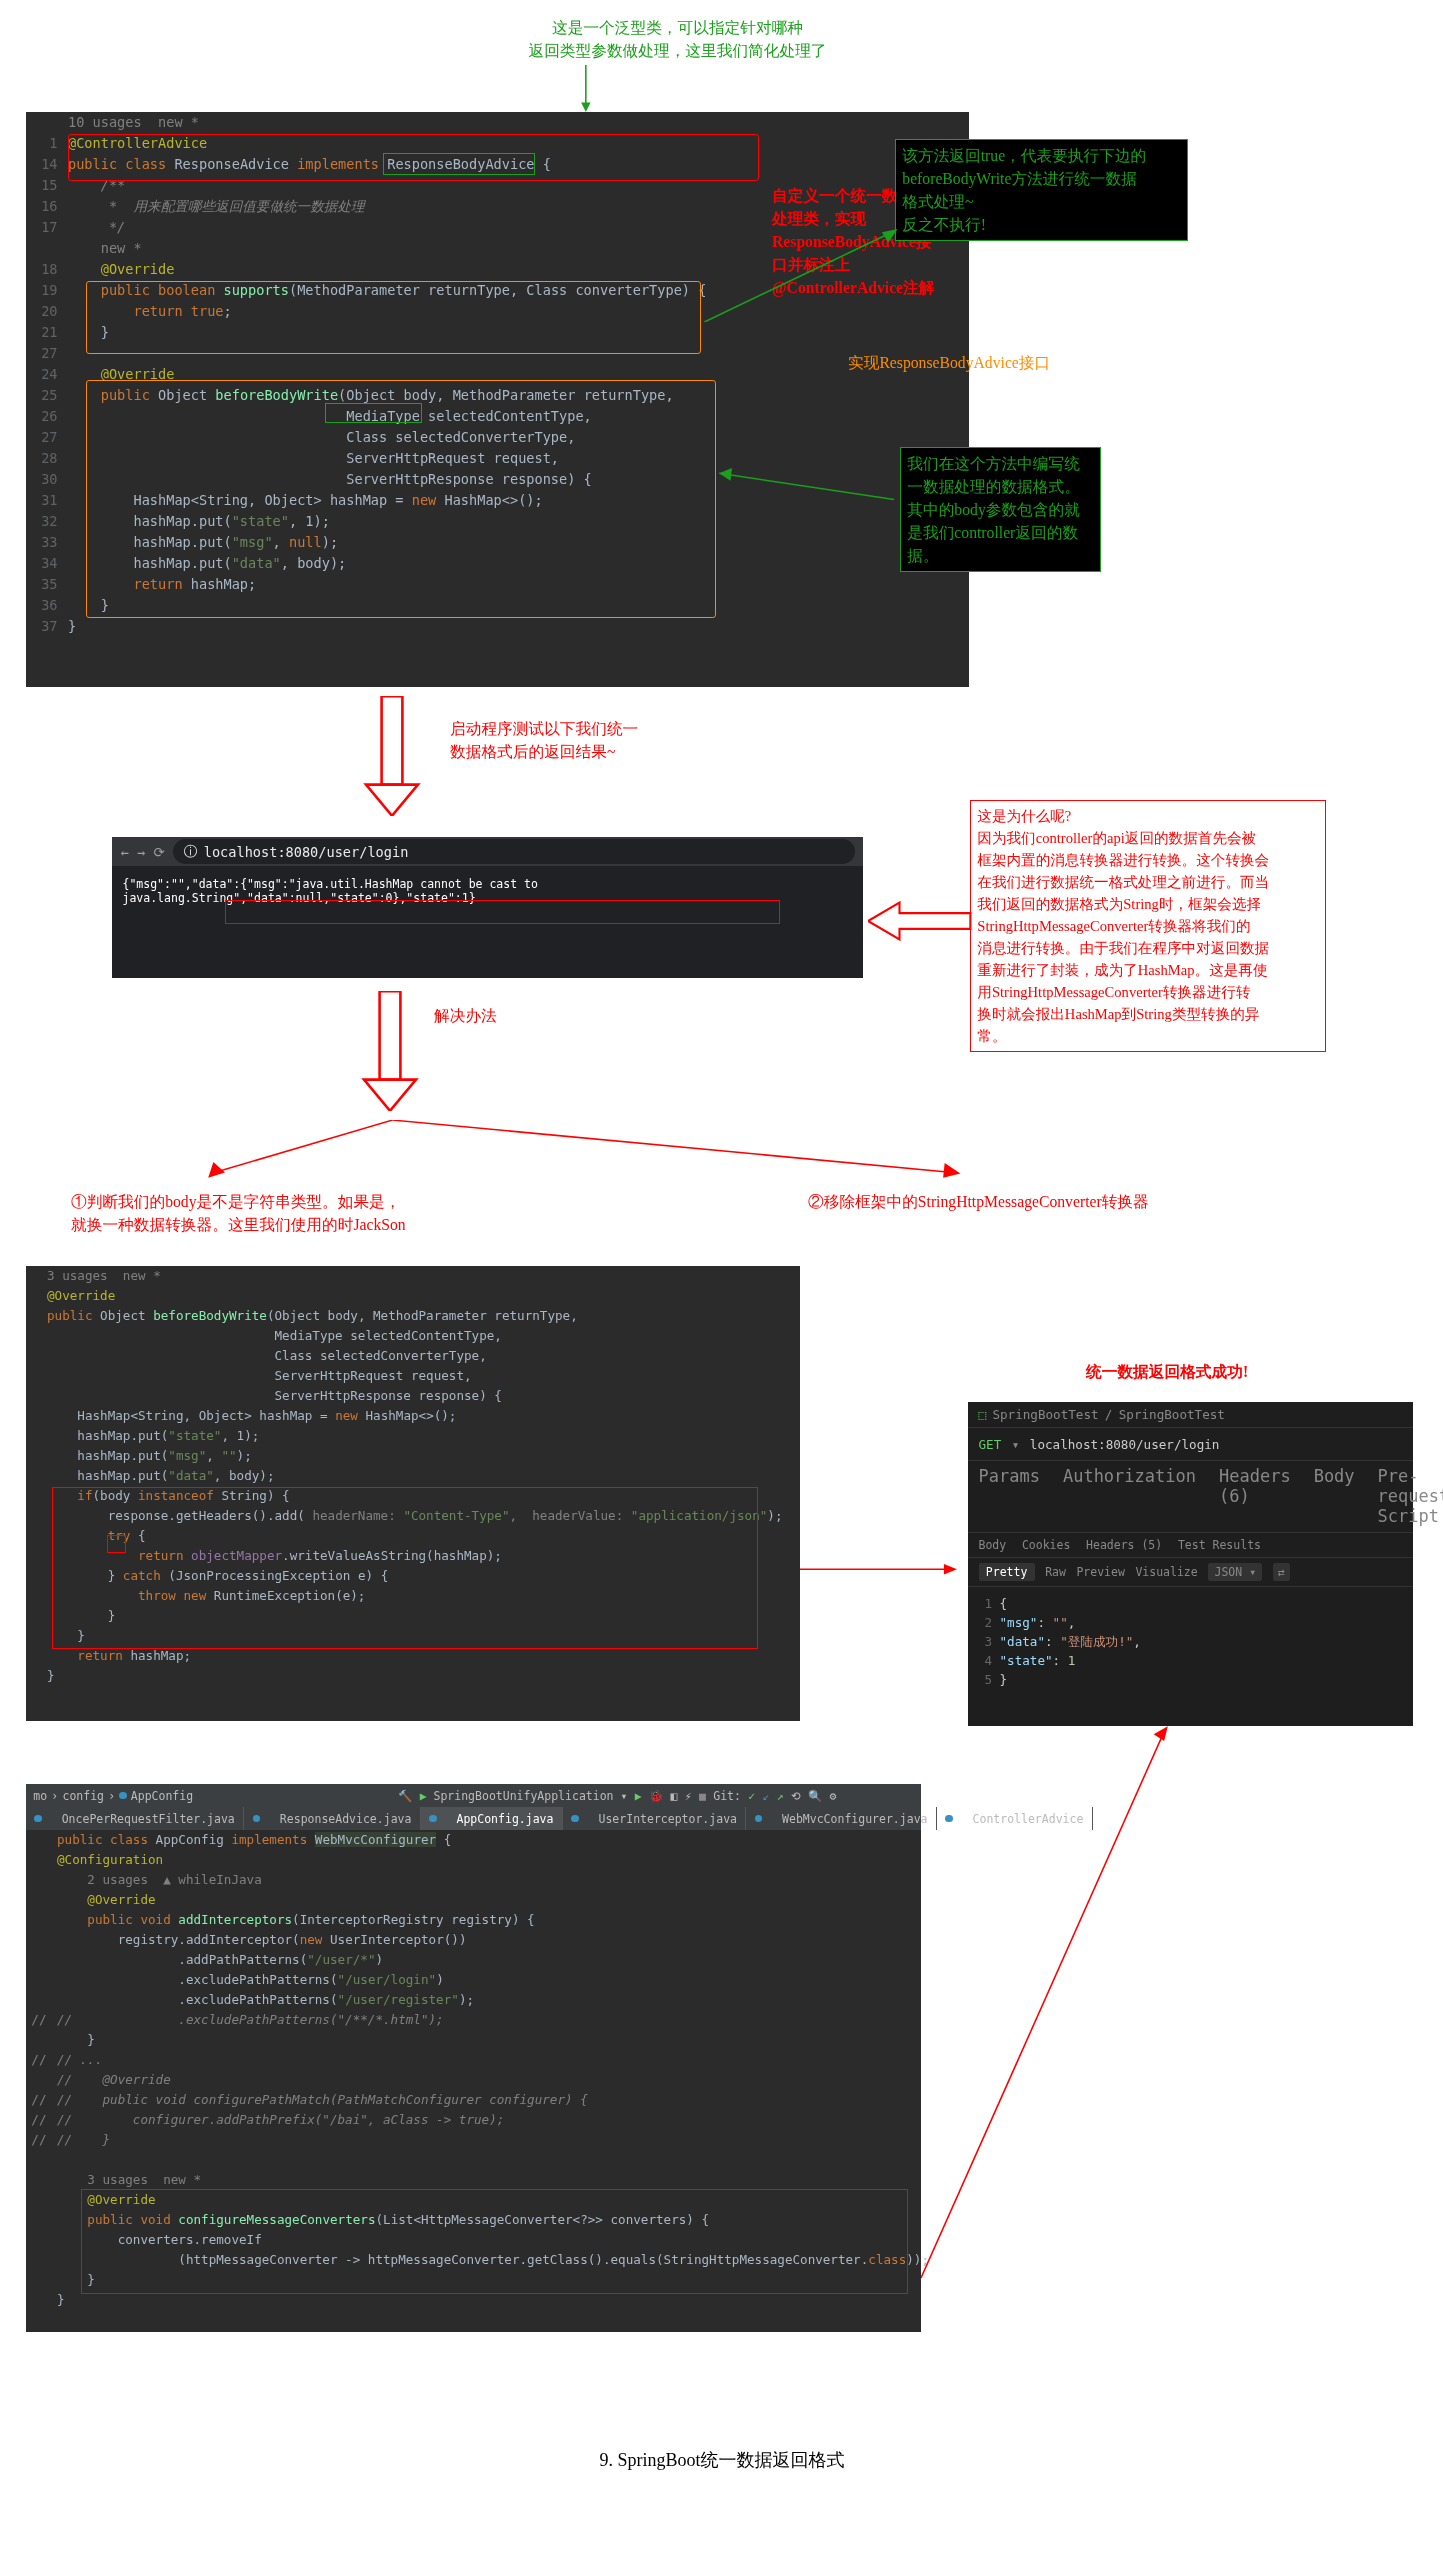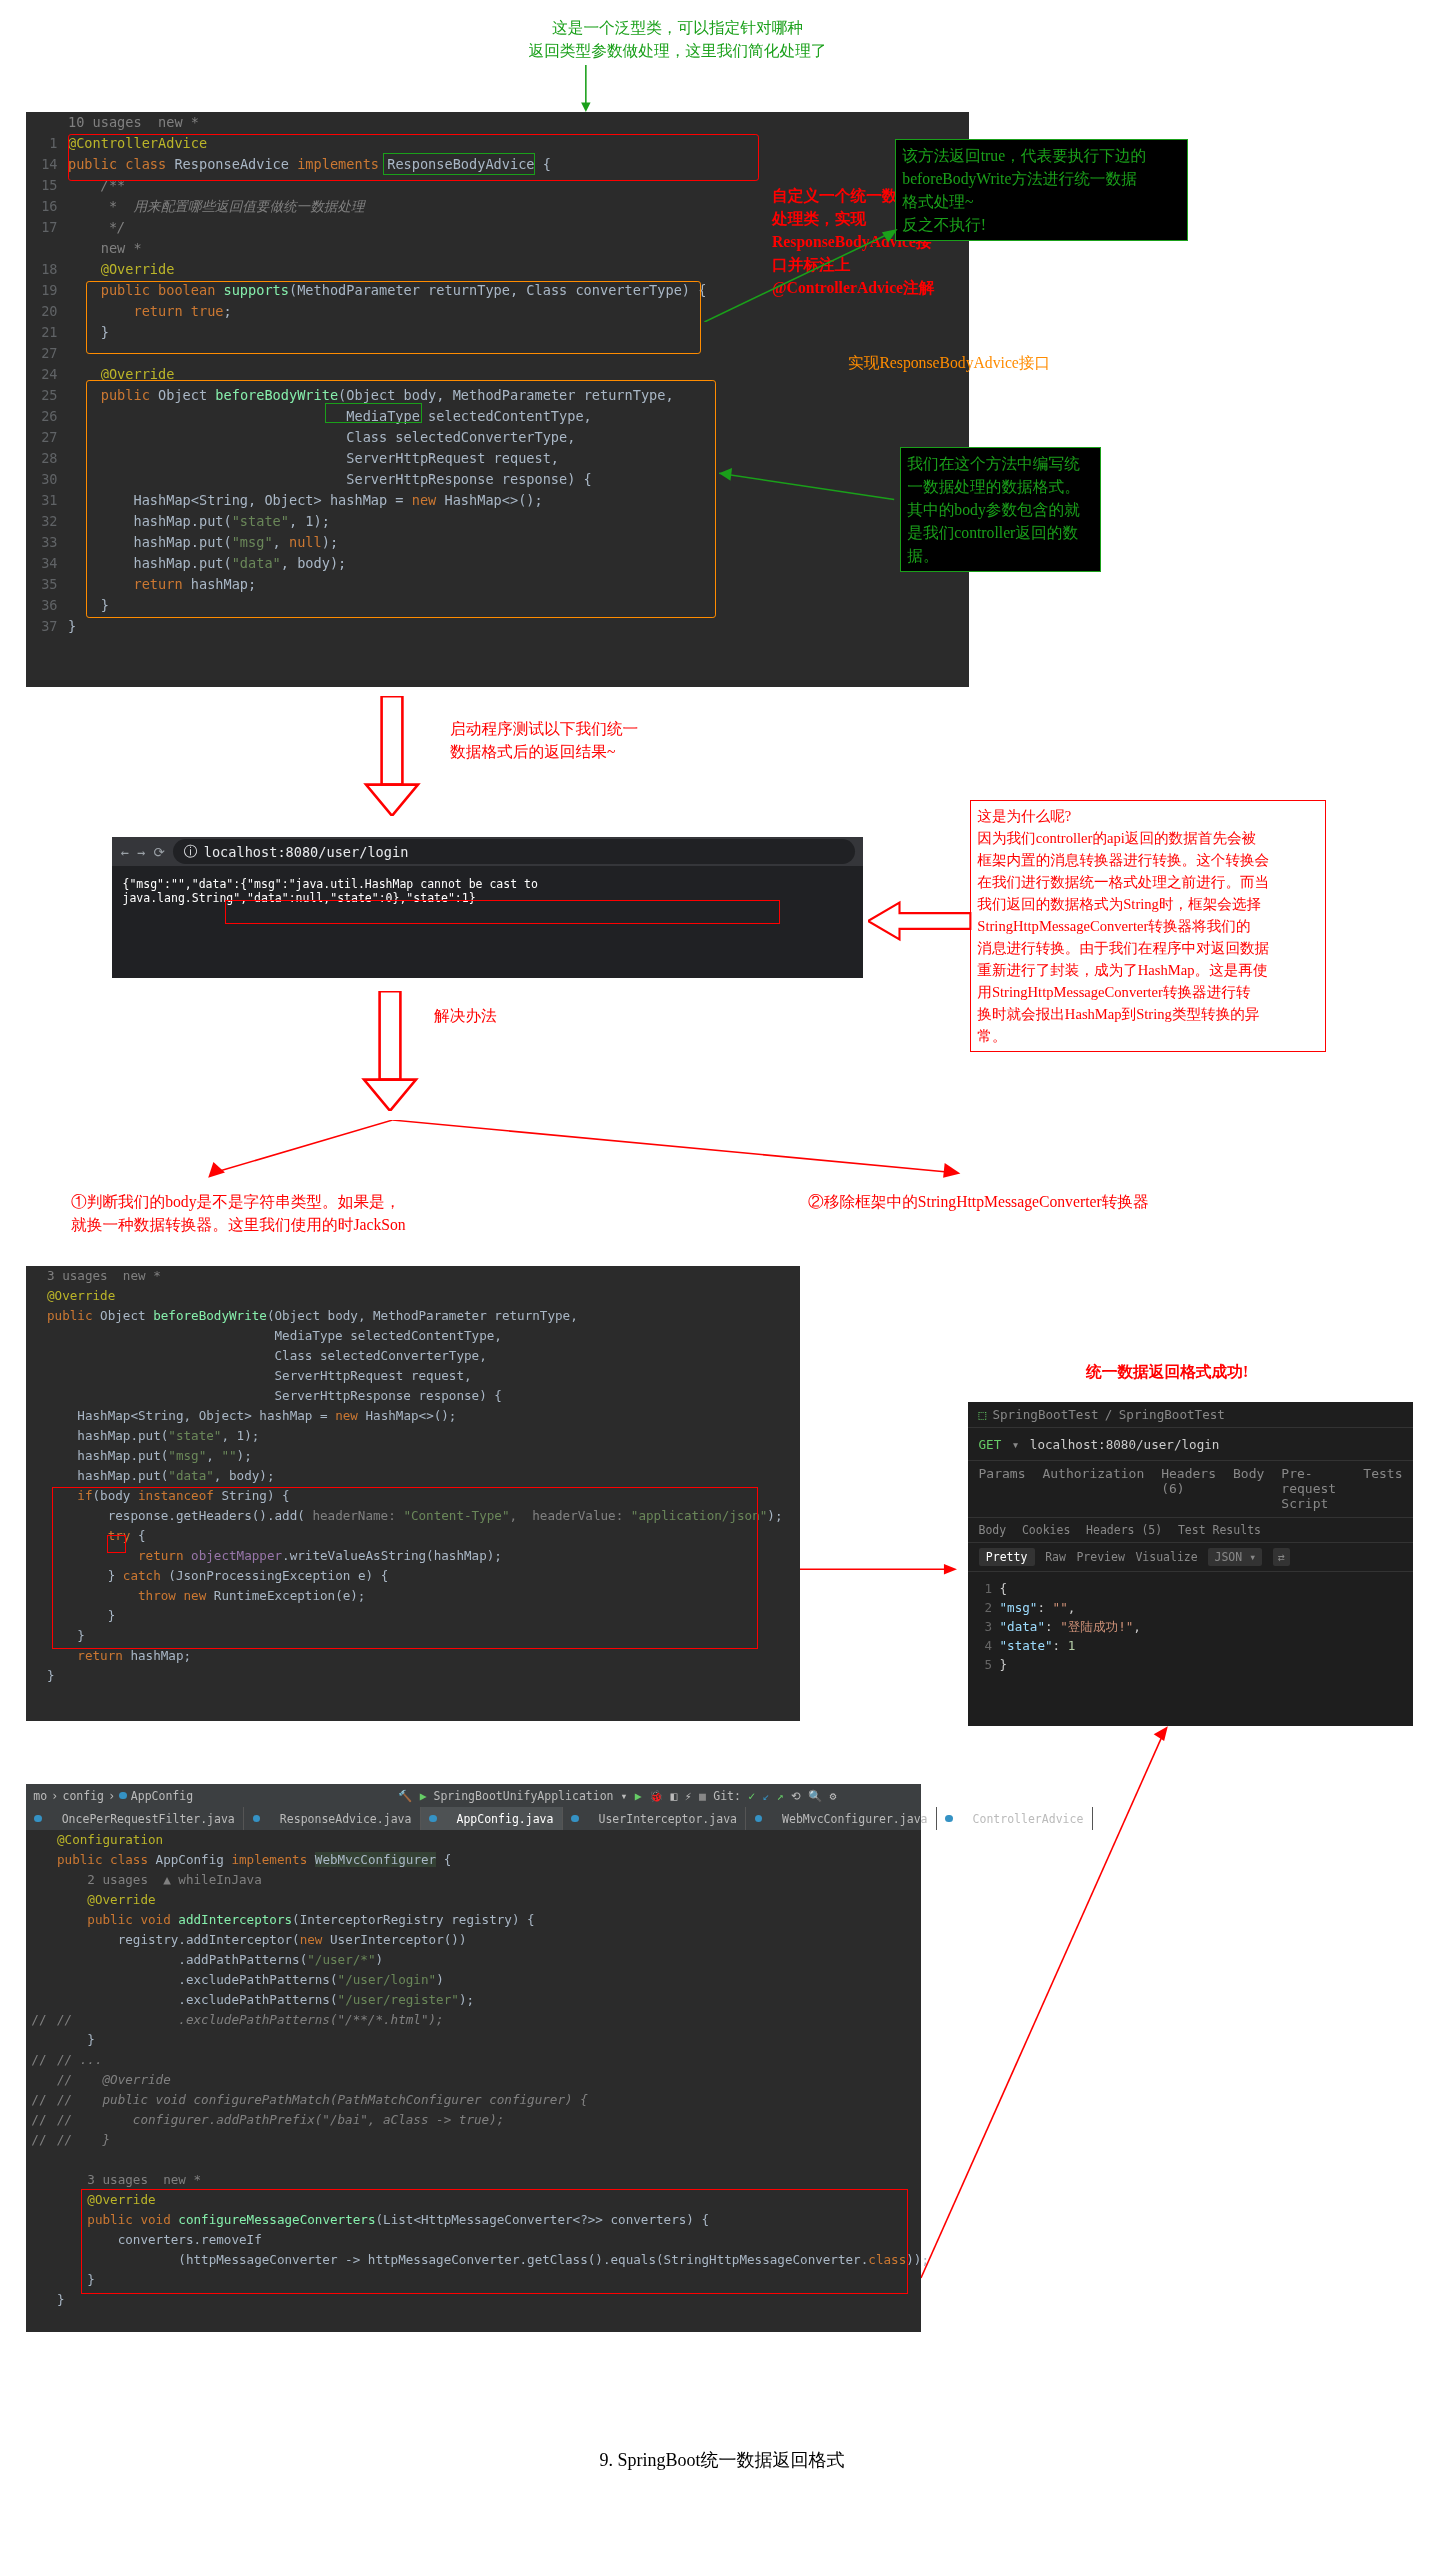--- a/index.html
+++ b/index.html
@@ -41,21 +41,21 @@
 .browser-bar { display: flex; align-items: center; height: 29px; padding: 0 8.4px; background: #35363a; gap: 8.4px; font-size: 13.6px; }
 .browser-bar .nav-icon { color: #9aa0a6; }
 .browser-bar .url { background: #202124; border-radius: 14.6px; padding: 3.1px 10.5px; color: #e8eaed; display: flex; align-items: center; gap: 6.3px; flex: 1; }
 .browser-body { padding: 10.5px; font-size: 11.5px; font-family: Consolas, monospace; color: #fff; }
 
 
 .api { position: absolute; background: #1e1e1e; color: #ccc; font-size: 12.6px; }
 .api .crumb { padding: 5.2px 10.5px; color: #888; border-bottom: 0.5px solid #333; display: flex; align-items: center; gap: 6.3px; }
 .api .reqline { padding: 8.4px 10.5px; display: flex; align-items: center; gap: 10.5px; border-bottom: 0.5px solid #333; }
 .api .method { color: #6c6; }
-.api .tabs { display: flex; gap: 17px; padding: 5.2px 10.5px; border-bottom: 0.5px solid #333; color: #888; font-size: 13px; }
+.api .tabs { display: flex; gap: 23px; padding: 5.2px 10.5px; border-bottom: 0.5px solid #333; color: #888; font-size: 17px; }
 .api .subtabs { display: flex; gap: 15.7px; padding: 5.2px 10.5px; border-bottom: 0.5px solid #333; color: #888; font-size: 11.5px; }
 .api .result-bar { display: flex; gap: 10.5px; padding: 5.2px 10.5px; align-items: center; color: #888; font-size: 11.5px; border-bottom: 0.5px solid #333; }
 .api .result-bar .pretty { background: #333; border-radius: 2.1px; padding: 2.1px 7.3px; color: #fff; }
 .api .json { padding: 6.3px 10.5px; font-family: Consolas, monospace; font-size: 12.6px; line-height: 19px; }
 .api .json .jl { display: flex; }
 .api .json .jg { width: 21px; color: #666; text-align: right; padding-right: 7.3px; }
 .api .jk { color: #9cdcfe; }
 .api .jv-str { color: #ce9178; }
 .api .jv-num { color: #b5cea8; }
 
@@ -481,25 +481,25 @@
       </div>
   <div class="tab">
         <span class="dot blue"></span>
         <span>ControllerAdvice</span>
       </div>
 </div>
 
 <div class="editor" style="left:26px; top:1830px; width:895px; height:502px; font-size:12.6px; line-height:20px;">
   <div class="ln">
         <span class="gut" style="width:31px"></span>
+        <span class="code"><span class="kw">public class </span><span>AppConfig </span><span class="kw">implements </span><span style="background:#344134">WebMvcConfigurer</span><span> {</span></span>
+      </div>
+  <div class="ln">
+        <span class="gut" style="width:31px"></span>
         <span class="code ann">@Configuration</span>
-      </div>
-  <div class="ln">
-        <span class="gut" style="width:31px"></span>
-        <span class="code"><span class="kw">public class </span><span>AppConfig </span><span class="kw">implements </span><span style="background:#344134">WebMvcConfigurer</span><span> {</span></span>
       </div>
   <div class="ln">
         <span class="gut" style="width:31px"></span>
         <span class="code grey">    2 usages  ▲ whileInJava</span>
       </div>
   <div class="ln">
         <span class="gut" style="width:31px"></span>
         <span class="code ann">    @Override</span>
       </div>
   <div class="ln">

